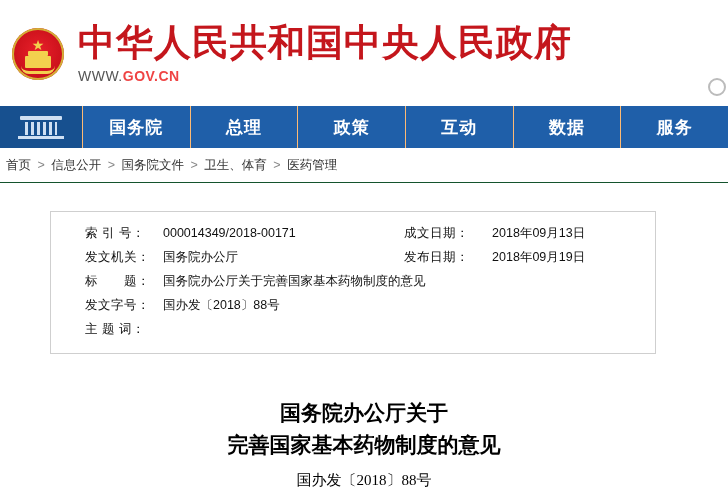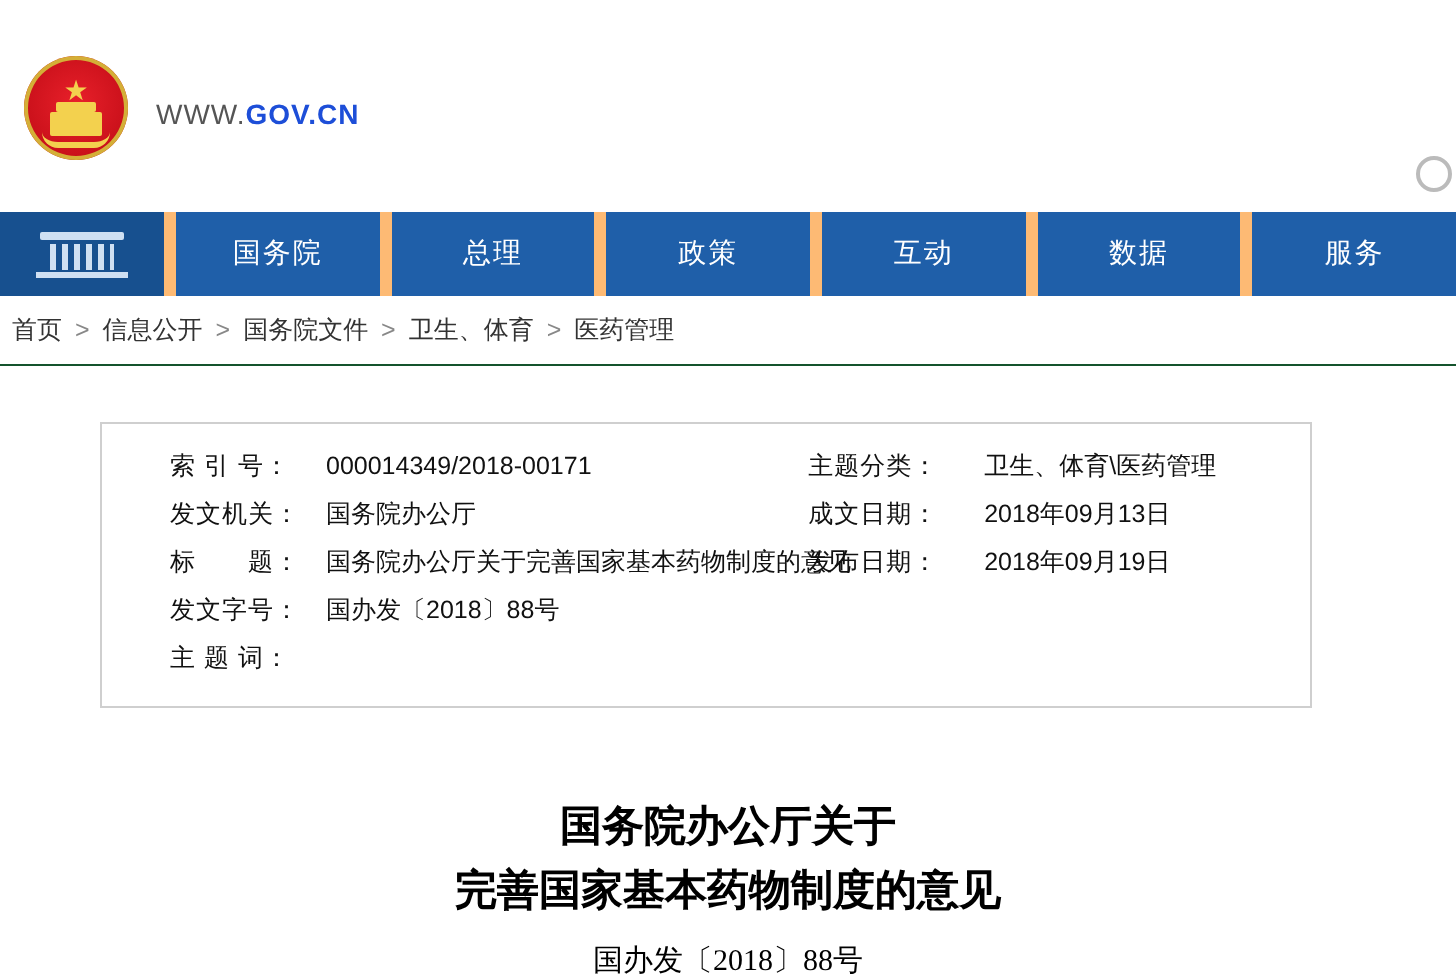--- a/index.html
+++ b/index.html
@@ -91,21 +91,21 @@
     letter-spacing: 1px;
     white-space: nowrap;
   }
   .gov-url {
     margin-top: 8px;
     color: #555;
     font-size: 14px;
     letter-spacing: 0.5px;
     font-family: "Liberation Sans", sans-serif;
   }
-  .gov-url b { color: #1d4ed8; }
+  .gov-url b { color: #ef4444; }
   .header-right-icon {
     position: absolute;
     right: 2px;
     top: 78px;
     width: 18px;
     height: 18px;
     border: 2px solid #bbb;
     border-radius: 50%;
     box-sizing: border-box;
   }
@@ -152,24 +152,24 @@
     bottom: 0px;
     width: 46px;
     height: 3px;
     background: #cfe0f3;
   }
   .nav-item {
     flex: 1 1 0;
     display: flex;
     align-items: center;
     justify-content: center;
-    font-size: 14px;
-    font-weight: normal;
+    font-size: 17px;
+    font-weight: bold;
     font-family: "Liberation Sans", sans-serif;
-    border-left: 6px solid #fdba74;
+    border-left: 1px solid #fdba74;
     white-space: nowrap;
     letter-spacing: 1px;
   }
   .nav-item:first-of-type { border-left: none; }
   
   .breadcrumb {
     padding: 9px 0 8px 6px;
     font-size: 12.5px;
     color: #333;
     border-bottom: 1px solid #14532d;
@@ -236,20 +236,21 @@
 
 <div class="page">
 
   <div class="site-header">
     <div class="emblem">
       <div class="star">★</div>
       <div class="gate"></div>
       <div class="gear"></div>
     </div>
     <div class="title-block">
+      <div class="gov-title">中华人民共和国中央人民政府</div>
       <div class="gov-url">
         <span>WWW.</span><b>GOV.CN</b>
       </div>
     </div>
     <div class="header-right-icon"></div>
   </div>
 
   <div class="navbar">
     <div class="nav-logo">
       <div class="glyph">
@@ -298,24 +299,20 @@
           <div class="info-label">发文字号：</div>
           <div class="info-value">国办发〔2018〕88号</div>
         </div>
         <div class="info-row">
           <div class="info-label">主 题 词：</div>
           <div class="info-value"></div>
         </div>
       </div>
       <div class="info-col right">
         <div class="info-row">
-          <div class="info-label">主题分类：</div>
-          <div class="info-value">卫生、体育\医药管理</div>
-        </div>
-        <div class="info-row">
           <div class="info-label">成文日期：</div>
           <div class="info-value">2018年09月13日</div>
         </div>
         <div class="info-row">
           <div class="info-label">发布日期：</div>
           <div class="info-value">2018年09月19日</div>
         </div>
       </div>
     </div>
 

